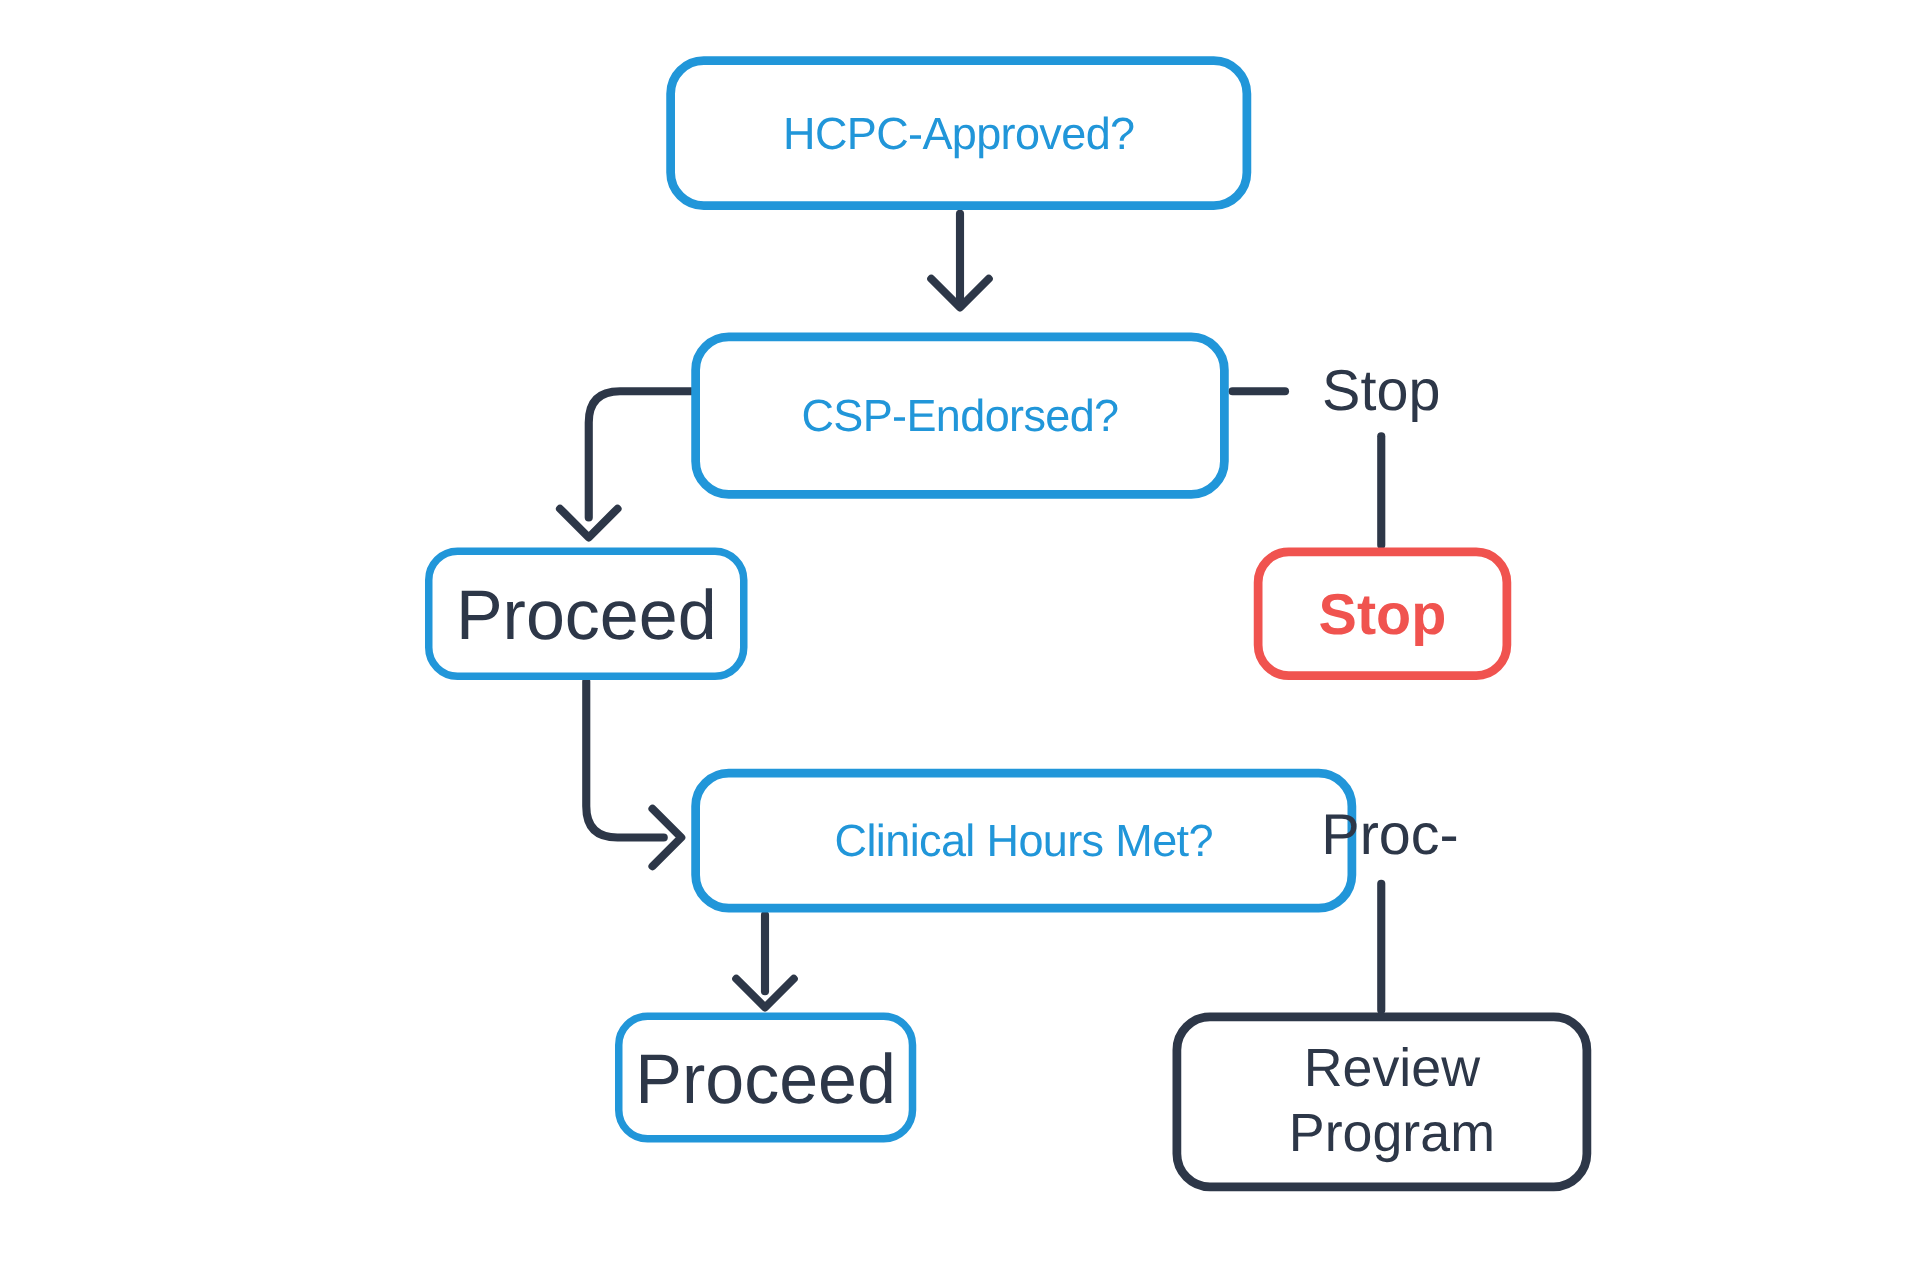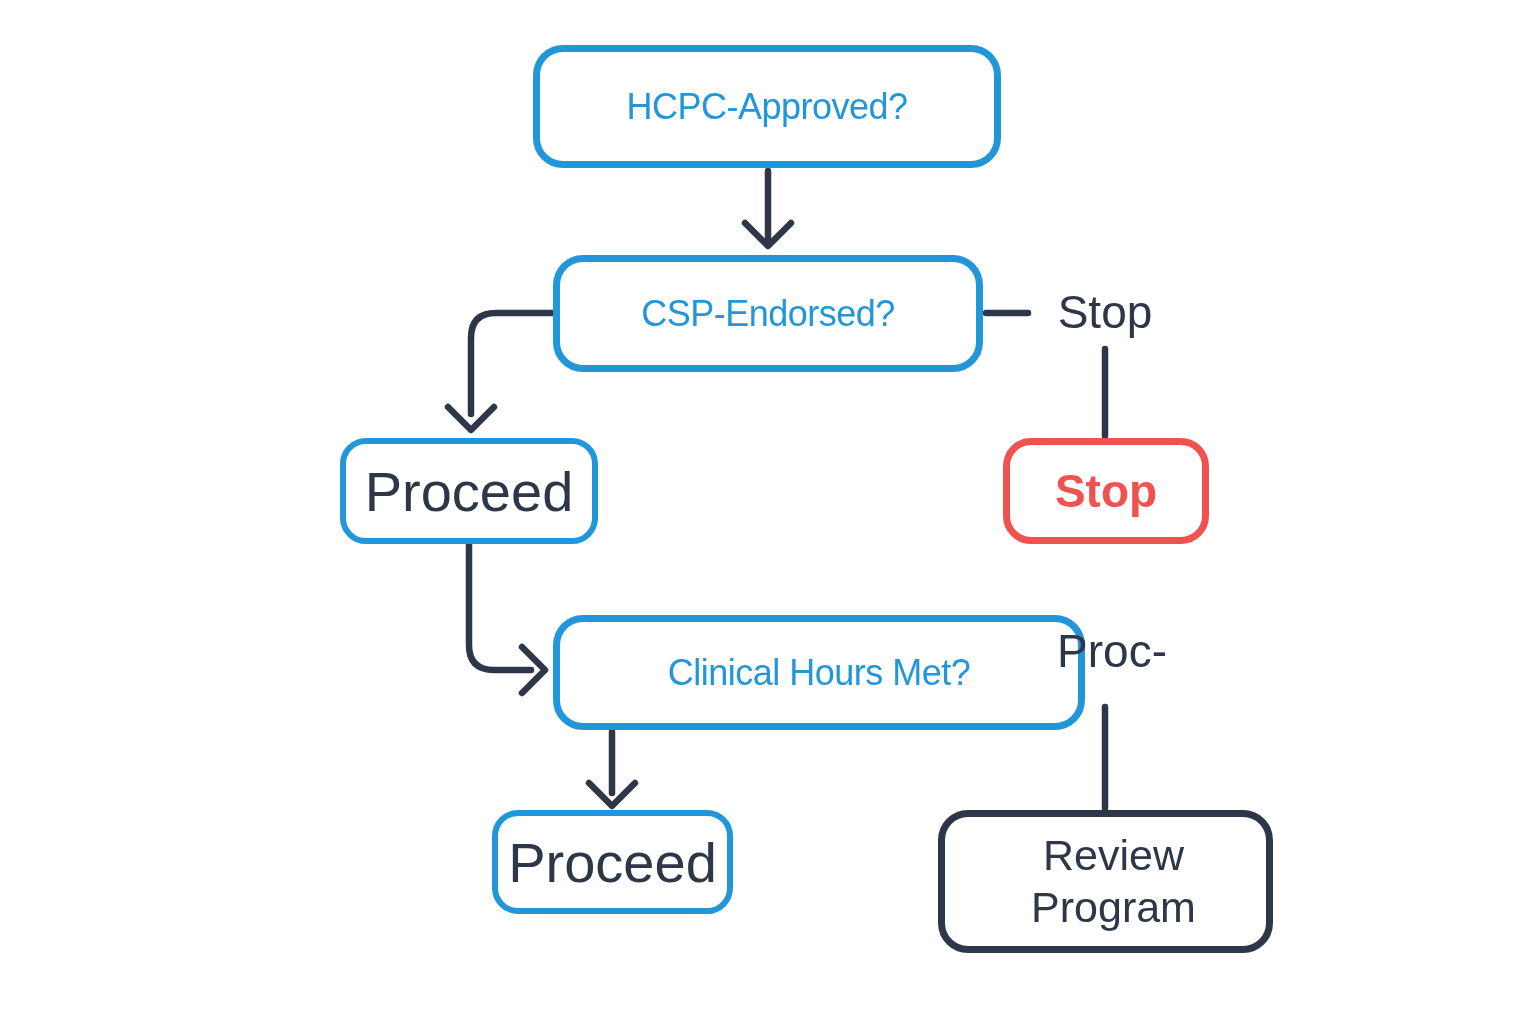--- a/index.html
+++ b/index.html
@@ -108,41 +108,41 @@
     <path d="M1105 707 L1105 808"></path>
 
     <path d="M612 732 L612 793"></path>
     <path d="M589 783 L612 806 L635 783"></path>
   </svg>
 
   <div class="node node-question" style="left:533px; top:45px; width:468px; height:123px;">
     <span class="label-wrap">HCPC-Approved?</span>
   </div>
 
-  <div class="node node-question" style="left:553px; top:255px; width:430px; height:117px;align-items:center;">
+  <div class="node node-question" style="left:553px; top:266px; width:430px; height:133px;align-items:center;">
     <span class="label-wrap">CSP-Endorsed?</span>
   </div>
 
   <div class="edge-label" style="left:1023px; top:289px; width:164px;">
     <span>Stop</span>
   </div>
 
   <div class="node node-action" style="left:340px; top:438px; width:258px; height:106px;">
     <span class="label-wrap">Proceed</span>
   </div>
 
   <div class="node node-stop" style="left:1003px; top:438px; width:206px; height:106px;">
     <span class="label-wrap">Stop</span>
   </div>
 
   <div class="node node-question" style="left:553px; top:615px; width:532px; height:115px;">
     <span class="label-wrap">Clinical Hours Met?</span>
   </div>
 
-  <div class="edge-label" style="left:1030px; top:628px; width:164px;">
+  <div class="edge-label" style="left:1030px; top:644px; width:164px;">
     <span>Proc-</span>
   </div>
 
   <div class="node node-action" style="left:492px; top:810px; width:241px; height:104px;">
     <span class="label-wrap">Proceed</span>
   </div>
 
   <div class="node node-review" style="left:938px; top:810px; width:335px; height:143px;">
     <span class="label-wrap">Review Program</span>
   </div>

